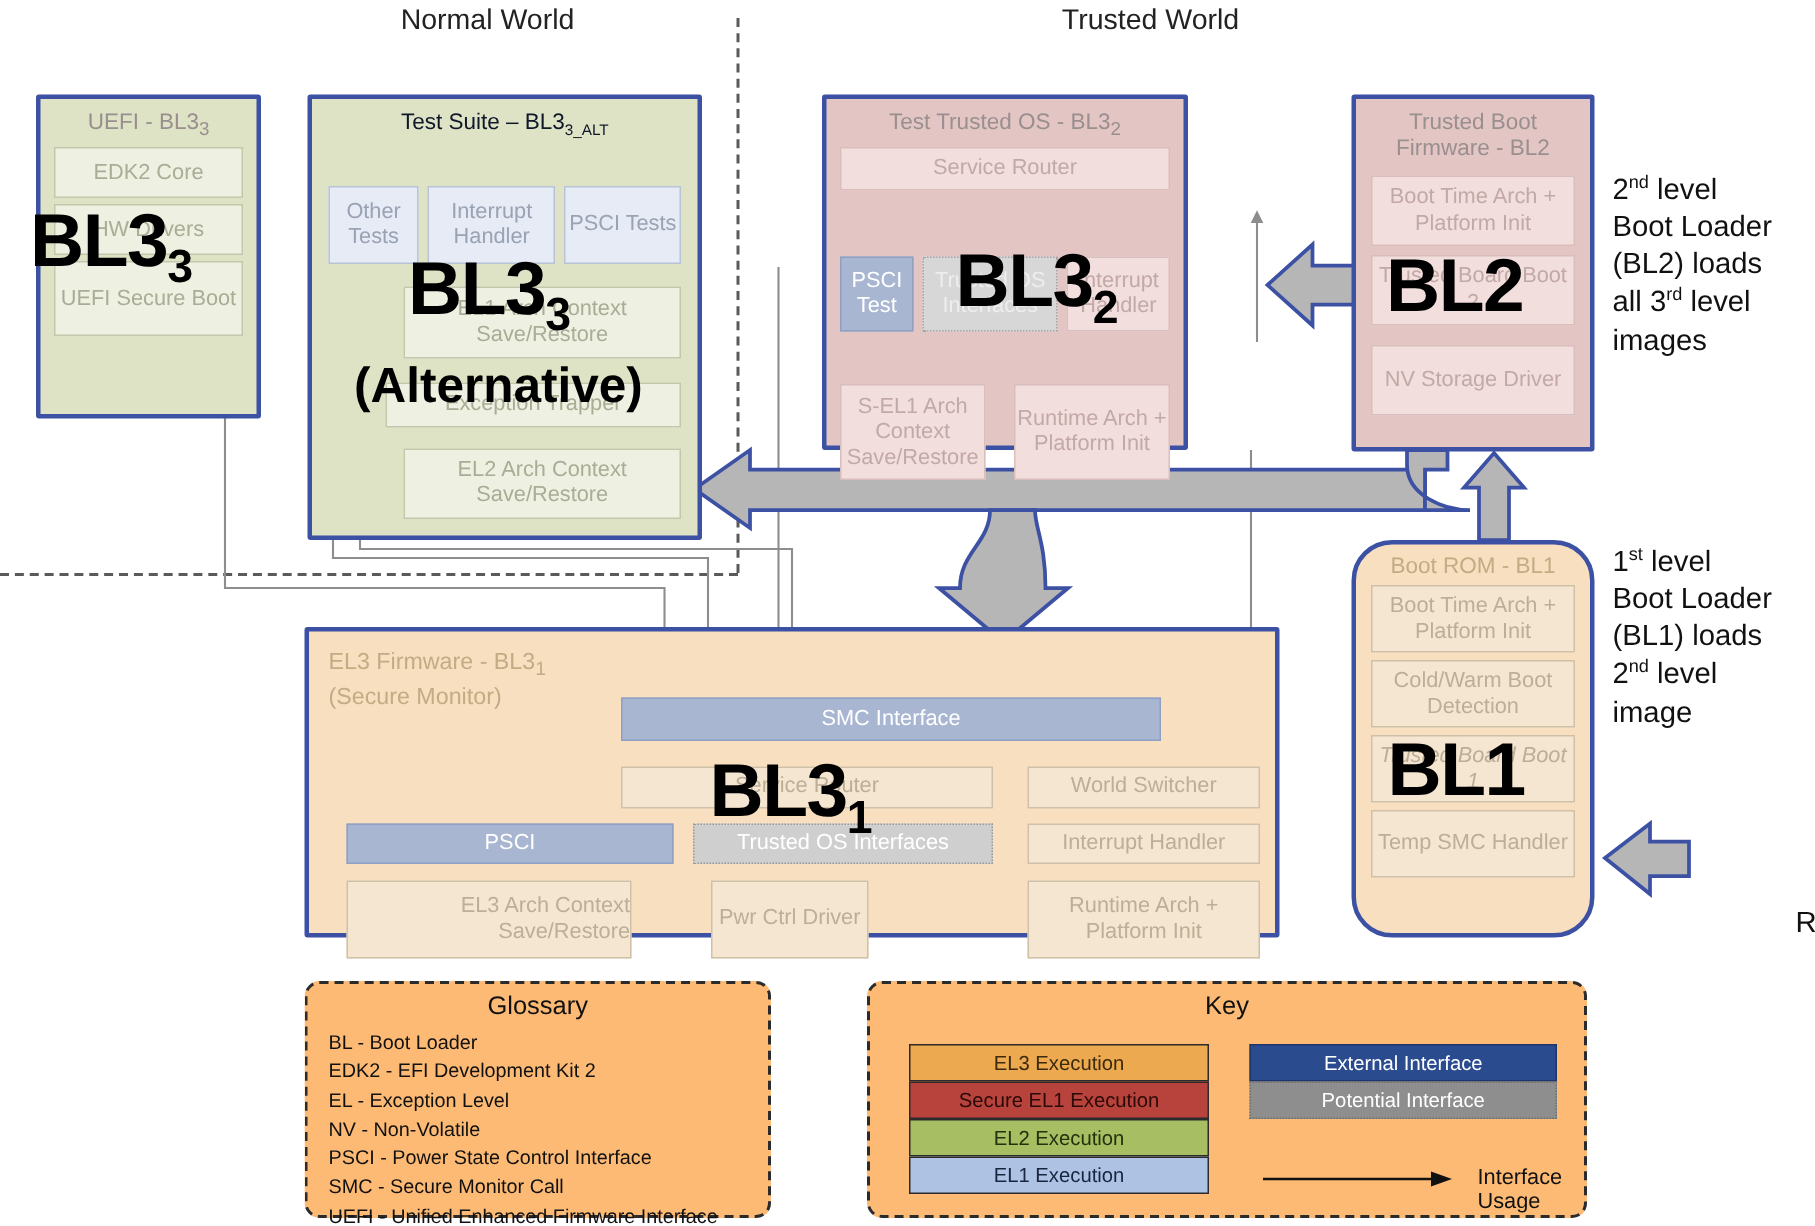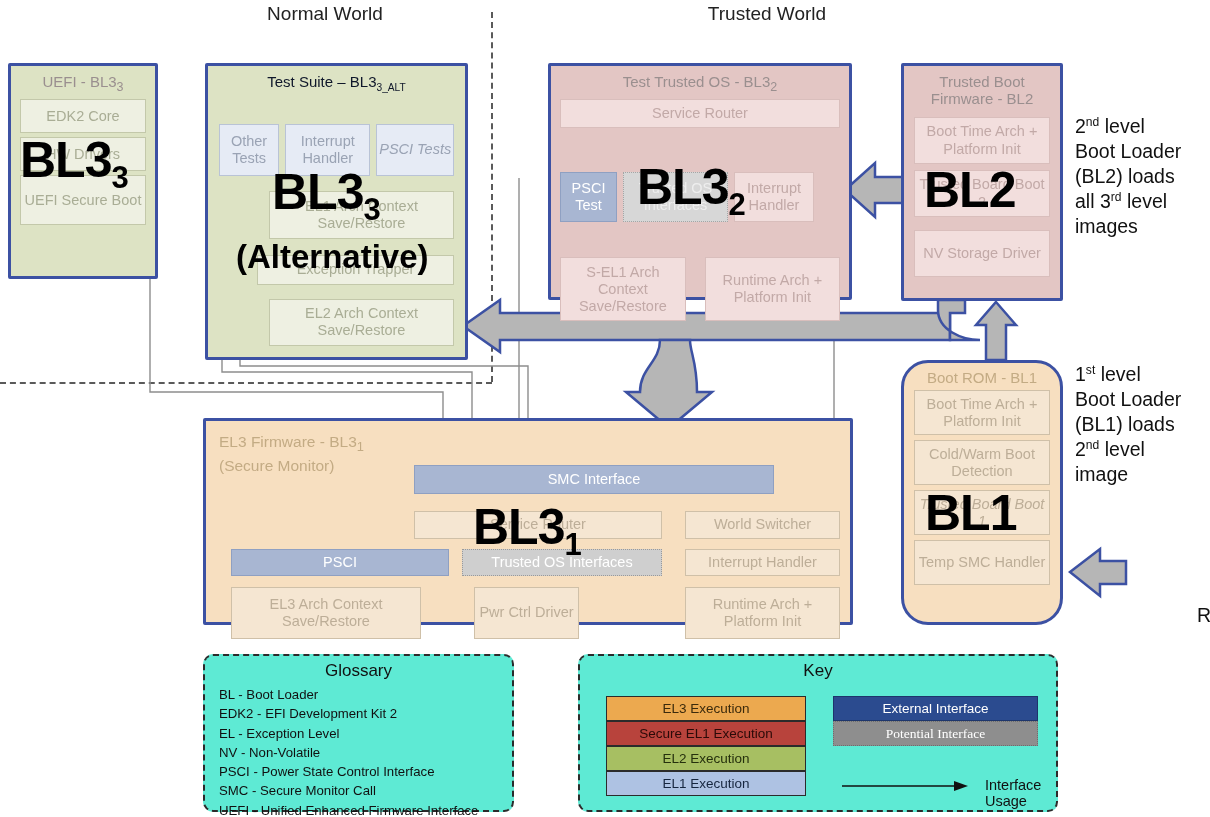--- a/index.html
+++ b/index.html
@@ -80,39 +80,39 @@
   }
   .side-note sup{font-size:.62em;vertical-align:super;}
   
   .blockarrow{fill:#b6b6b6;stroke:#3c51a3;stroke-width:2.5;}
   
   .thin{stroke:#8d8d8d;stroke-width:1.4;fill:none;}
   .thinhead{fill:#8d8d8d;}
   
   .dashed-panel{
     border:2px dashed #2b2b2b;border-radius:10px;
-    box-sizing:border-box;background:#5eead4;
+    box-sizing:border-box;background:#fdba74;
   }
   .panel-title{
     text-align:center;font-size:17px;color:#111;margin-top:5px;
   }
   .gl-list{
     margin:4px 0 0 14px;font-size:13.2px;line-height:1.46;color:#111;
   }
   .key-row{
     box-sizing:border-box;height:25px;border:1px solid #2b2b2b;
     display:flex;align-items:center;justify-content:center;
     font-size:13.5px;
   }
   .k-el3{background:#eca94f;color:#3b2a0c;}
   .k-sel1{background:#b8433c;color:#2b0a08;}
   .k-el2{background:#a7bf62;color:#25300d;}
   .k-el1{background:#aec2e3;color:#16263f;}
   .k-ext{background:#2b4b8f;color:#ffffff;border:1px solid #1d356b;}
-  .k-pot{background:#8e8e8e;color:#ffffff;border:1px dotted #6e6e6e;font-family:Liberation Serif, serif;}
+  .k-pot{background:#8e8e8e;color:#ffffff;border:1px dotted #6e6e6e;}
   .k-usage{font-size:14.5px;color:#111;}
   .reset-label{font-size:19.5px;color:#111;}
 </style>
 </head>
 <body>
 
 <div class="abs world-title" style="left:232px;top:3px;width:186px;">Normal World</div>
 <div class="abs world-title" style="left:672px;top:3px;width:190px;">Trusted World</div>
 
 <div class="abs divider" style="left:491px;top:12px;height:370px;"></div>
@@ -170,21 +170,21 @@
 
   <path class="blockarrow" d="M965,300 L965,313 L950,313 L950,340 L980,340 C962,340 938,330 938,310 L938,300 Z"></path>
 
   <path class="blockarrow" d="M660,340 C660,362 640,368 640,392 L626,392 L669,428 L712,392 L697,392 C697,362 690,352 690,340 Z"></path>
 
   <polygon class="blockarrow" points="996,302 1016,325 1006,325 1006,360 986,360 986,325 976,325"></polygon>
 
   <polygon class="blockarrow" points="1070,572 1100,549 1100,561 1126,561 1126,584 1100,584 1100,596"></polygon>
 </svg>
 
-<div class="abs img-box el2" style="left:8px;top:63px;width:150px;height:216px;">
+<div class="abs img-box el2" style="left:24px;top:63px;width:150px;height:216px;">
   <div class="img-inner">
     <div class="box-title">
       <span>UEFI - BL3</span><sub>3</sub>
     </div>
     <div class="sub el2-sub" style="height:34px;margin-top:5px;">EDK2 Core</div>
     <div class="sub el2-sub" style="height:34px;margin-top:4px;">HW Drivers</div>
     <div class="sub el2-sub" style="height:50px;margin-top:4px;">UEFI Secure Boot</div>
   </div>
 </div>
 <div class="abs bl-label" style="left:20px;top:131px;font-size:50px;">
@@ -192,33 +192,33 @@
 </div>
 
 <div class="abs img-box el2" style="left:205px;top:63px;width:263px;height:297px;">
   <div class="img-inner" style="padding:4px 8px;">
     <div class="box-title" style="color:#0f172a;">
       <span>Test Suite – BL3</span><sub style="font-size:.68em;">3_ALT</sub>
     </div>
     <div style="display:flex;gap:6px;margin-top:6px;">
       <div class="sub el1-sub" style="width:62px;height:52px;">Other Tests</div>
       <div class="sub el1-sub" style="width:88px;height:52px;">Interrupt Handler</div>
-      <div class="sub el1-sub" style="width:80px;height:52px;font-style:italic;">PSCI Tests</div>
+      <div class="sub el1-sub" style="width:80px;height:52px;">PSCI Tests</div>
     </div>
     <div class="sub el2-sub" style="height:48px;margin:15px 0 0 50px;width:185px;">EL1 Arch Context Save/Restore</div>
     <div class="sub el2-sub" style="height:30px;margin:16px 0 0 38px;width:197px;">Exception Trapper</div>
     <div class="sub el2-sub" style="height:47px;margin:14px 0 0 50px;width:185px;">EL2 Arch Context Save/Restore</div>
   </div>
 </div>
 <div class="abs bl-label" style="left:272px;top:163px;font-size:50px;">
   <span>BL3</span><sub>3</sub>
 </div>
 <div class="abs bl-label" style="left:236px;top:238px;font-size:33px;letter-spacing:0;">(Alternative)</div>
 
-<div class="abs img-box sel1" style="left:548px;top:63px;width:304px;height:237px;">
+<div class="abs img-box sel1" style="left:548px;top:63px;width:244px;height:237px;">
   <div class="img-inner" style="padding:4px 6px;">
     <div class="box-title">
       <span>Test Trusted OS - BL3</span><sub>2</sub>
     </div>
     <div class="sub sel1-sub" style="height:29px;margin-top:5px;">Service Router</div>
     <div style="display:flex;gap:6px;margin-top:20px;">
       <div class="sub ext-iface" style="width:57px;height:50px;">PSCI Test</div>
       <div class="sub pot-iface-light" style="width:105px;height:50px;">Trusted OS Interfaces</div>
       <div class="sub sel1-sub" style="width:80px;height:50px;">Interrupt Handler</div>
     </div>
@@ -283,21 +283,21 @@
     <div class="abs sub el3-sub" style="left:205px;top:63px;width:248px;height:28px;">Service Router</div>
 
     <div class="abs sub el3-sub" style="left:476px;top:63px;width:155px;height:28px;">World Switcher</div>
 
     <div class="abs sub ext-iface" style="left:22px;top:101px;width:218px;height:27px;">PSCI</div>
 
     <div class="abs sub pot-iface" style="left:253px;top:101px;width:200px;height:27px;">Trusted OS Interfaces</div>
 
     <div class="abs sub el3-sub" style="left:476px;top:101px;width:155px;height:27px;">Interrupt Handler</div>
 
-    <div class="abs sub el3-sub" style="left:22px;top:139px;width:190px;height:52px;">EL3 Arch Context Save/Restore</div>
+    <div class="abs sub el3-sub" style="left:22px;top:139px;width:190px;height:52px;text-align:right;">EL3 Arch Context Save/Restore</div>
 
     <div class="abs sub el3-sub" style="left:265px;top:139px;width:105px;height:52px;">Pwr Ctrl Driver</div>
 
     <div class="abs sub el3-sub" style="left:476px;top:139px;width:155px;height:52px;">Runtime Arch + Platform Init</div>
   </div>
 </div>
 <div class="abs bl-label" style="left:473px;top:498px;font-size:50px;">
   <span>BL3</span><sub>1</sub>
 </div>
 

